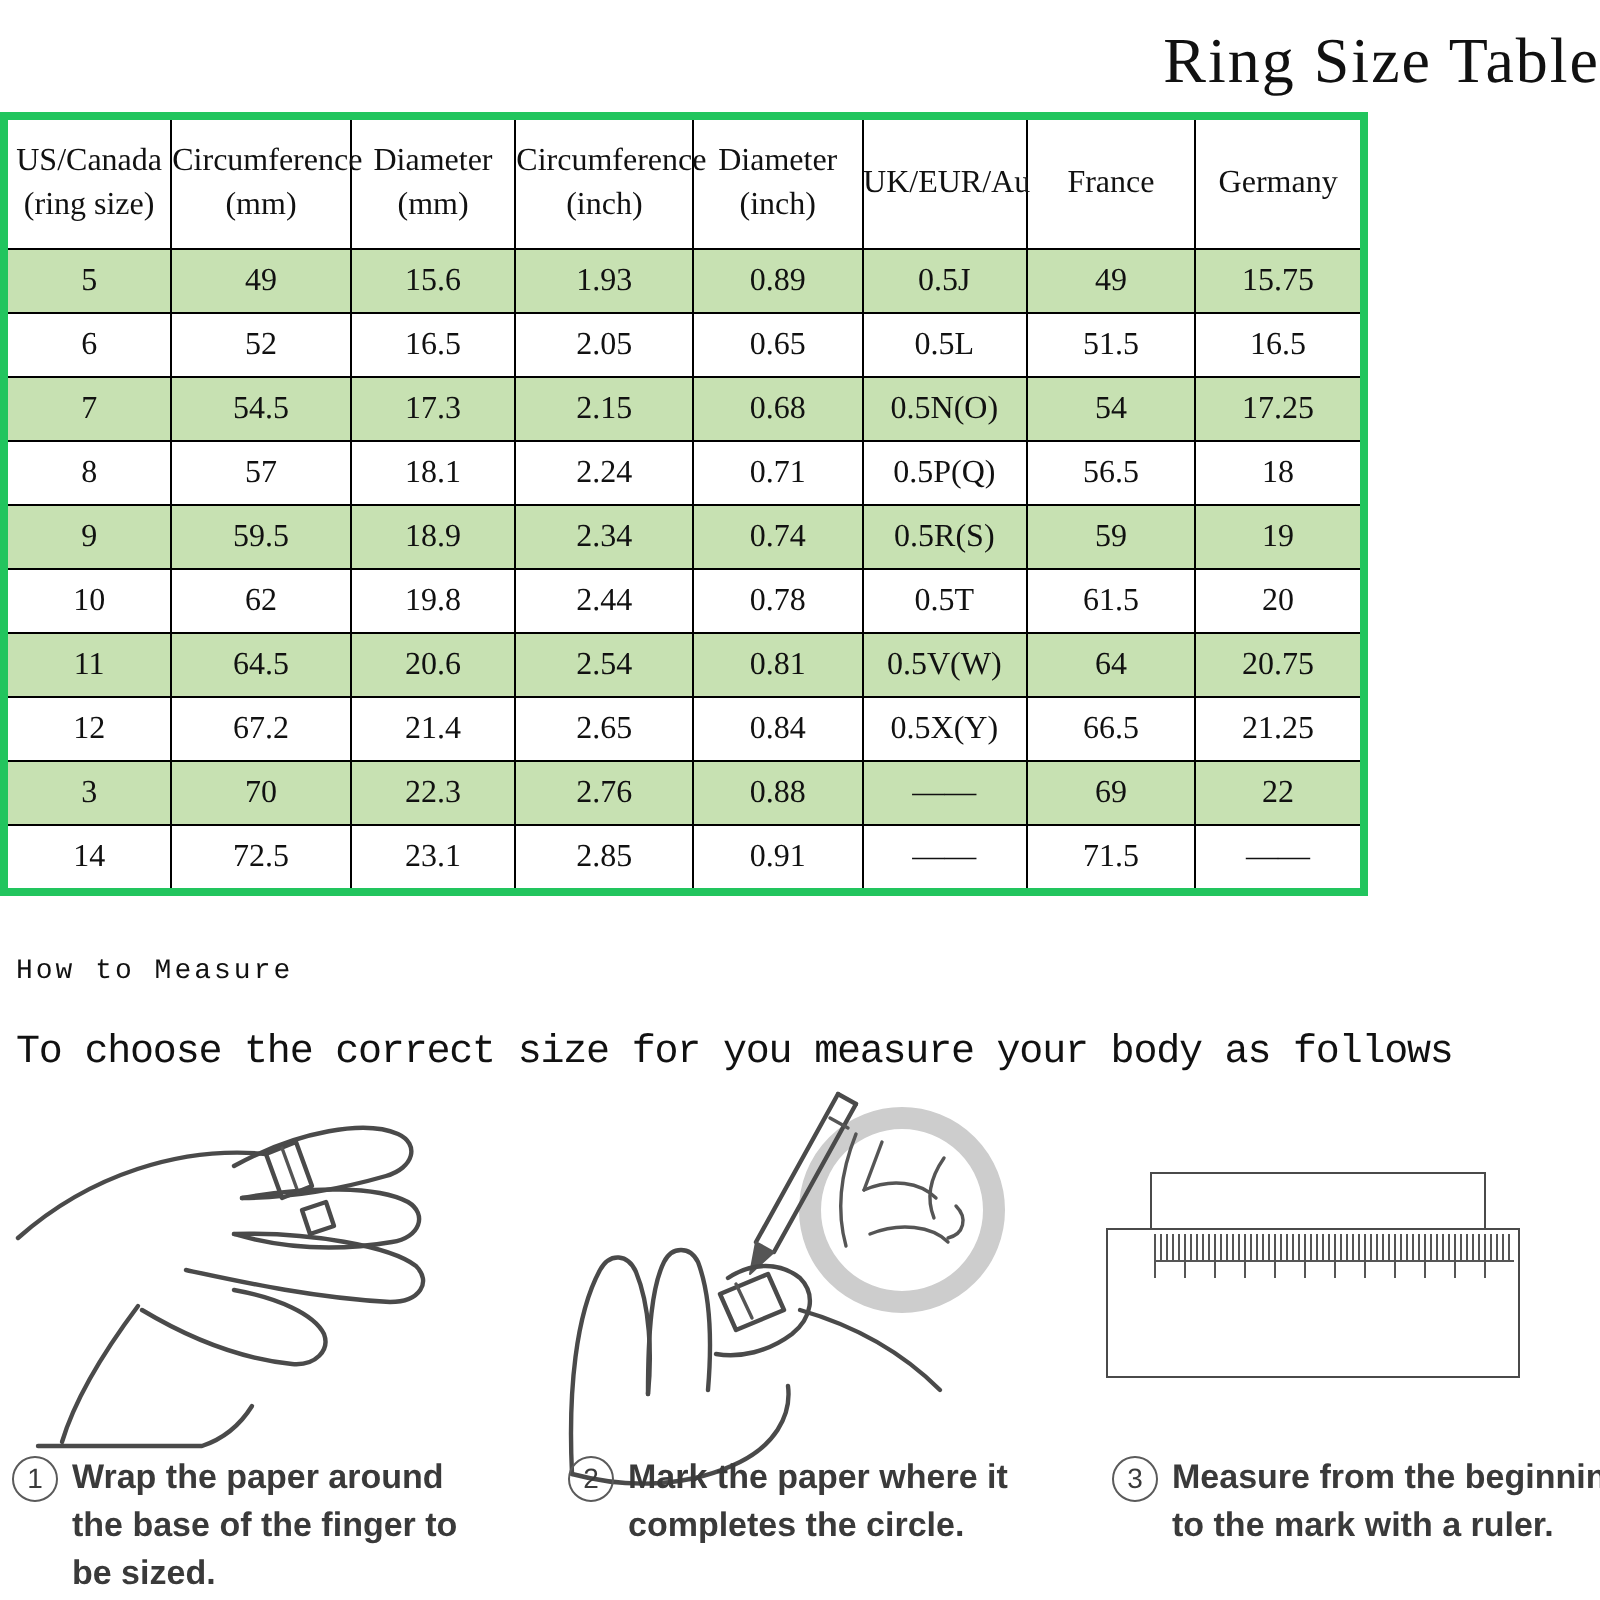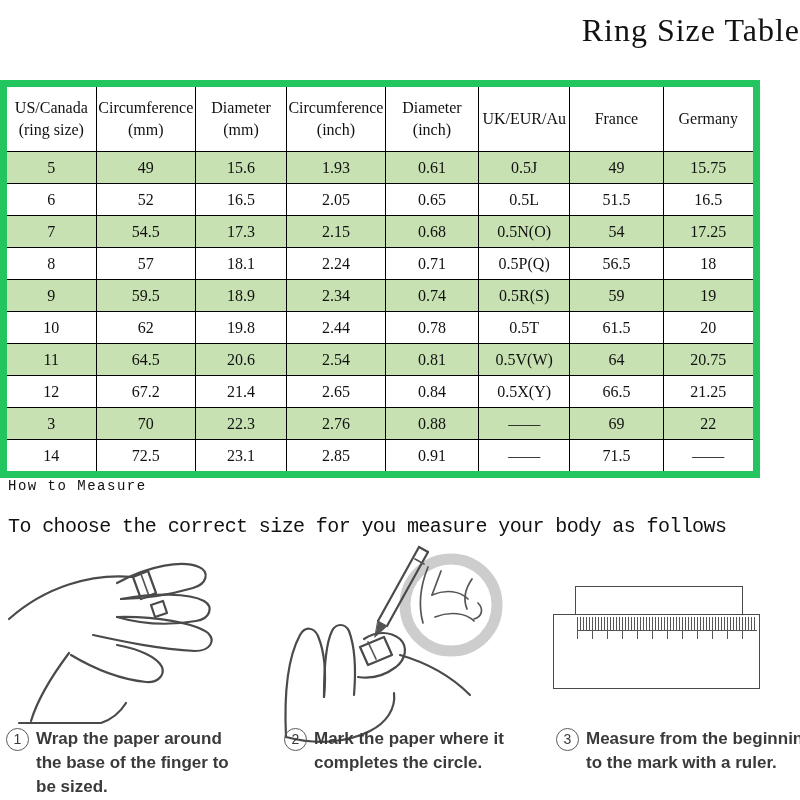--- a/index.html
+++ b/index.html
@@ -3,22 +3,22 @@
 <meta charset="utf-8">
 <style>
   html,body{margin:0;padding:0;}
   body{width:800px;height:800px;background:#ffffff;position:relative;overflow:hidden;
        font-family:"Liberation Serif","DejaVu Serif",serif;color:#111;}
 
   .page-title{position:absolute;top:12px;left:0;width:800px;text-align:right;
     font-size:32px;font-weight:400;letter-spacing:1px;}
 
   
-  table.ring{position:absolute;top:80px;left:0;width:760px;border-collapse:collapse;
-    border:7px solid #22c55e;table-layout:fixed;}
+  table.ring{position:absolute;top:56px;left:0;width:684px;border-collapse:collapse;
+    border:4px solid #22c55e;table-layout:fixed;}
   table.ring th,table.ring td{border:1px solid #000;text-align:center;vertical-align:middle;
     font-weight:400;padding:0;}
   table.ring th{height:64px;font-size:16px;line-height:1.4;}
   table.ring td{height:31px;font-size:16px;}
   tr.green td{background:#c7e1b2;}
 
   
   .htm-heading{position:absolute;top:478px;left:8px;
     font-family:"Liberation Mono","DejaVu Sans Mono",monospace;
     font-size:14px;letter-spacing:1.5px;}
@@ -104,21 +104,21 @@
         <div>Germany</div>
       </th>
     </tr>
   </thead>
   <tbody>
       <tr class="green">
         <td>5</td>
         <td>49</td>
         <td>15.6</td>
         <td>1.93</td>
-        <td>0.61</td>
+        <td>0.89</td>
         <td>0.5J</td>
         <td>49</td>
         <td>15.75</td>
       </tr>
       <tr>
         <td>6</td>
         <td>52</td>
         <td>16.5</td>
         <td>2.05</td>
         <td>0.65</td>

